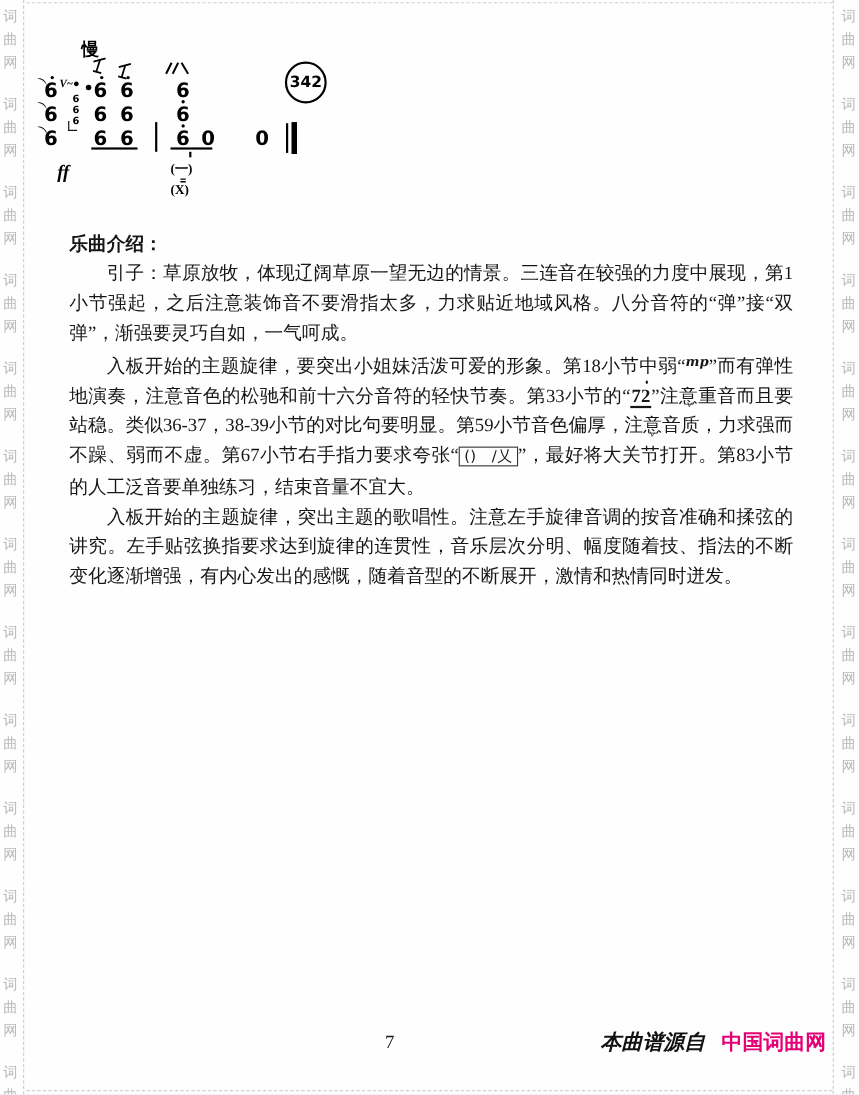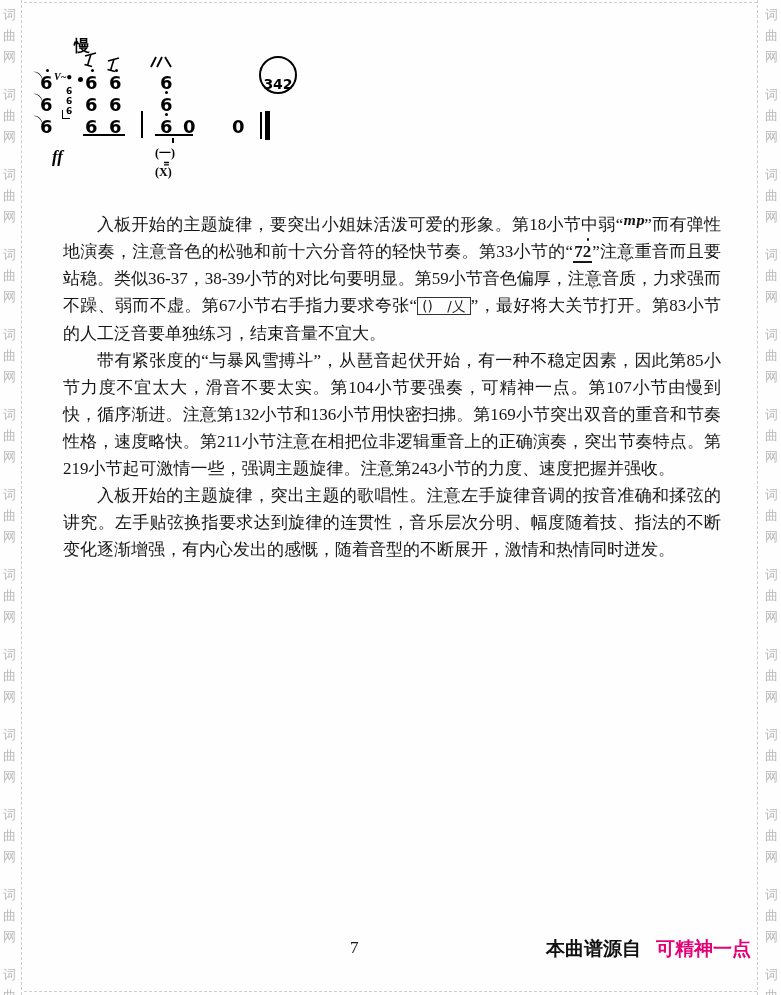--- a/index.html
+++ b/index.html
@@ -157,21 +157,21 @@
       <line x1="7" y1="2" x2="3.5" y2="13.5" stroke="#000" stroke-width="1.6"></line>
       <line x1="0.5" y1="12.5" x2="8" y2="14.5" stroke="#000" stroke-width="1.6"></line>
     </svg>
 
     <svg width="24" height="15" style="position:absolute;left:149px;top:55px;">
       <line x1="2" y1="12" x2="7" y2="2" stroke="#000" stroke-width="1.8"></line>
       <line x1="8" y1="12" x2="13" y2="2" stroke="#000" stroke-width="1.8"></line>
       <line x1="16" y1="2" x2="22" y2="12" stroke="#000" stroke-width="1.8"></line>
     </svg>
 
-    <div class="circle-badge" style="left:259px;top:56px;align-items:flex-end;">
+    <div class="circle-badge" style="left:259px;top:56px;">
       <span>342</span>
     </div>
 
     <span class="tie" style="left:27px;top:72px;">⌒</span>
     <span class="tie" style="left:27px;top:94px;">⌒</span>
     <span class="tie" style="left:27px;top:116px;">⌒</span>
 
     <div class="odot" style="left:46px;top:69px;"></div>
     <span class="tok" style="left:40px;top:74px;">6</span>
     <span class="tok" style="left:40px;top:96px;">6</span>
@@ -212,23 +212,24 @@
     <span class="strline" style="left:155px;top:147px;">(一)</span>
     <span class="xbar" style="left:163px;top:161px;">〓</span>
     <span class="strline" style="left:155px;top:166px;">(X)</span>
 
     <span class="tok" style="left:232px;top:118px;">0</span>
     <div class="vline" style="left:260px;top:112px;width:2px;height:27px;"></div>
     <div class="vline" style="left:265px;top:111px;width:5px;height:29px;"></div>
   </div>
 
   <div class="text-block">
-
+    <h3>乐曲介绍：</h3>
+
+    <p>引子：草原放牧，体现辽阔草原一望无边的情景。三连音在较强的力度中展现，第1小节强起，之后注意装饰音不要滑指太多，力求贴近地域风格。八分音符的“弹”接“双弹”，渐强要灵巧自如，一气呵成。</p>
     <p><span>入板开始的主题旋律，要突出小姐妹活泼可爱的形象。第18小节中弱“</span><span class="mp">mp</span><span>”而有弹性地演奏，注意音色的松驰和前十六分音符的轻快节奏。第33小节的“</span><span class="n72"><span class="acc"><i>&gt;</i><i>&gt;</i></span><span class="d2"></span><span>72</span></span><span>”注意重音而且要站稳。类似36-37，38-39小节的对比句要明显。第59小节音色偏厚，注意音质，力求强而不躁、弱而不虚。第67小节右手指力要求夸张“</span><span class="boxed">()ゝ/乂</span><span>”，最好将大关节打开。第83小节的人工泛音要单独练习，结束音量不宜大。</span></p>
-    <p>带有紧张度的“与暴风雪搏斗”，从琶音起伏开始，有一种不稳定因素，因此第85小节力度不宜太大，滑音不要太实。第104小节要强奏，可精神一点。第107小节由慢到快，循序渐进。注意第132小节和136小节用快密扫拂。第169小节突出双音的重音和节奏性格，速度略快。第211小节注意在相把位非逻辑重音上的正确演奏，突出节奏特点。第219小节起可激情一些，强调主题旋律。注意第243小节的力度、速度把握并强收。</p>
     <p>入板开始的主题旋律，突出主题的歌唱性。注意左手旋律音调的按音准确和揉弦的讲究。左手贴弦换指要求达到旋律的连贯性，音乐层次分明、幅度随着技、指法的不断变化逐渐增强，有内心发出的感慨，随着音型的不断展开，激情和热情同时迸发。</p>
   </div>
 
   <span class="footer-num">7</span>
-  <span class="footer-src" style="left:546px;">本曲谱源自</span>
-  <a class="footer-src site" href="#" style="left: 656px; color: rgb(230, 0, 118);">可精神一点</a>
+  <span class="footer-src" style="left:546px;font-style:italic;">本曲谱源自</span>
+  <a class="footer-src site" href="#" style="left: 656px; color: rgb(230, 0, 118);">中国词曲网</a>
 
 </div>
 
 </body></html>

